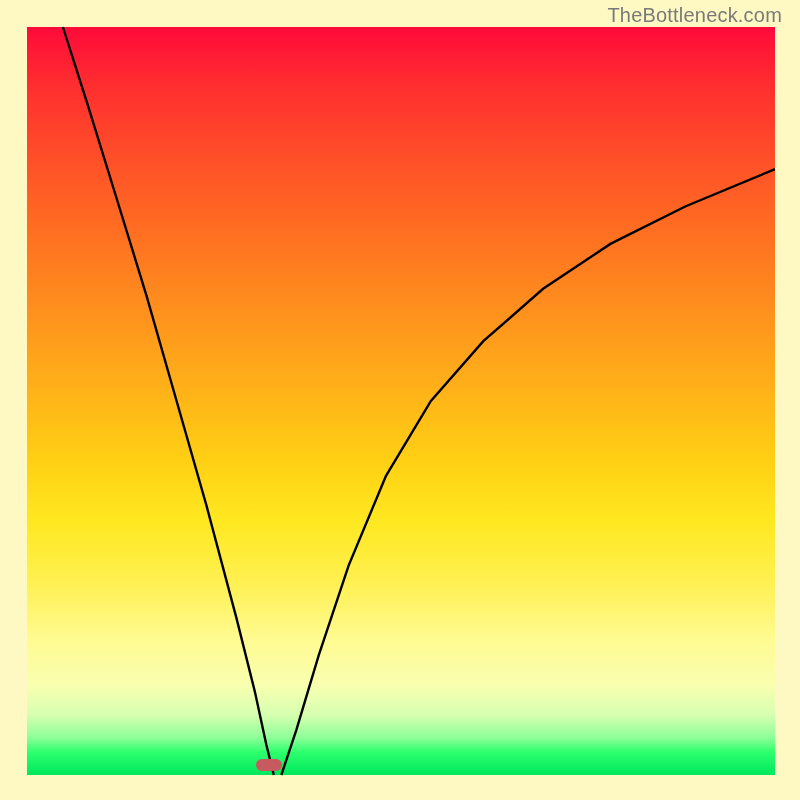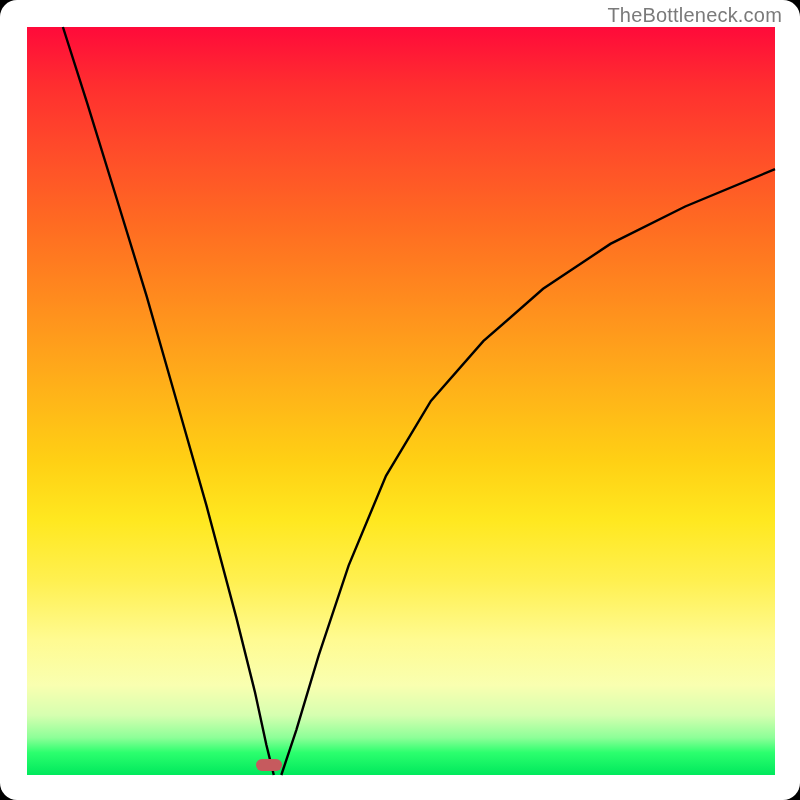--- a/index.html
+++ b/index.html
@@ -8,22 +8,21 @@
   width: 800px;
   height: 800px;
   background: #000;
   font-family: Arial, Helvetica, sans-serif;
   overflow: hidden;
 }
 .frame {
   position: relative;
   width: 800px;
   height: 800px;
-  background: #ffffff;
-  border-radius: 17px;
+  background: #fef9c3;
 }
 .plot {
   position: absolute;
   left: 27px;
   top: 27px;
   width: 748px;
   height: 748px;
   
   background: linear-gradient(to bottom,
     #ff0a3a 0%,

